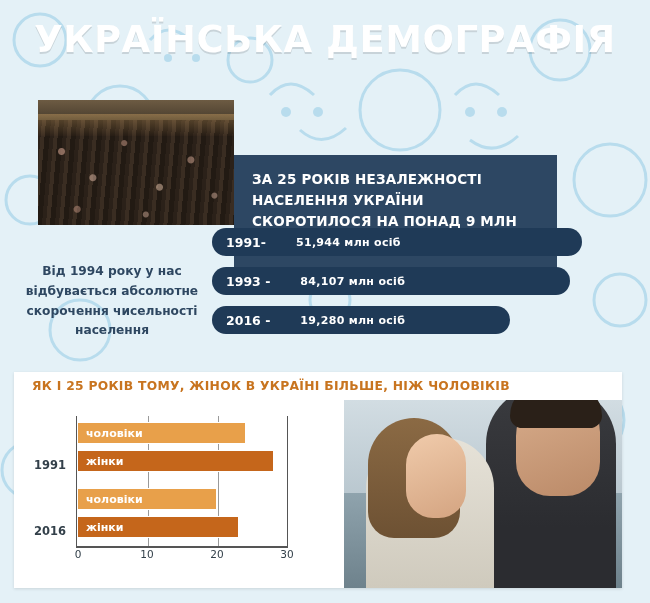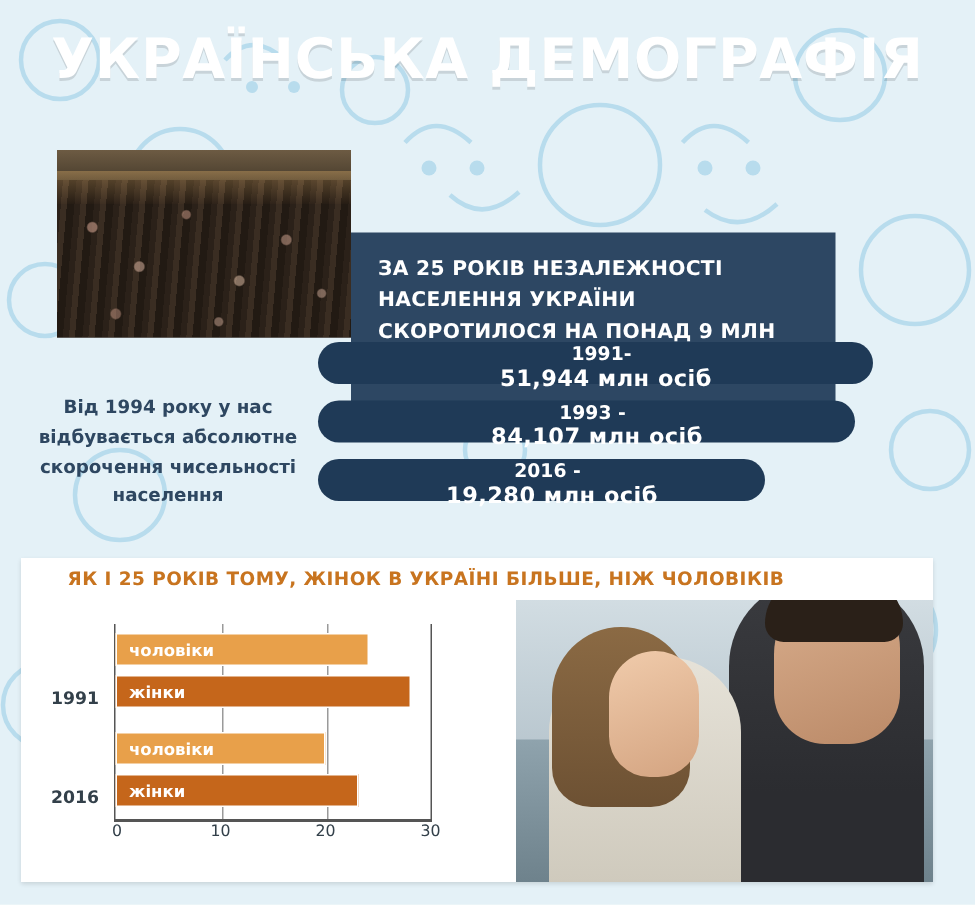--- a/index.html
+++ b/index.html
@@ -121,33 +121,33 @@
     height: 28px;
     margin-bottom: 11px;
     background: #1f3a57;
     border-radius: 14px;
     display: flex;
     align-items: center;
     padding-left: 14px;
     box-sizing: border-box;
     color: #ffffff;
     white-space: nowrap;
-    flex-direction: column;
   }
   .popbar .yr {
     font-family: "DejaVu Sans", sans-serif;
     font-size: 12.5px;
     font-weight: bold;
     margin-right: 6px;
   }
   .popbar .val {
     font-family: "DejaVu Sans", sans-serif;
-    font-size: 15px;
+    font-size: 11px;
     font-weight: bold;
     letter-spacing: 0.3px;
+    margin-left: 24px;
   }
   .popbar.b1 { width: 370px; }
   .popbar.b2 { width: 358px; align-items: center; }
   .popbar.b3 { width: 298px; }
 
   
   .left-note {
     position: absolute;
     left: 14px;
     top: 262px;
@@ -171,21 +171,21 @@
     box-shadow: 0 1px 3px rgba(0,0,0,0.12);
     overflow: hidden;
   }
   .bottom-title {
     position: absolute;
     left: 0; top: 0;
     width: 608px;
     height: 28px;
     display: flex;
     align-items: center;
-    padding-left: 31px;
+    padding-left: 18px;
     box-sizing: border-box;
     font-family: "DejaVu Sans", sans-serif;
     font-weight: bold;
     font-size: 12.3px;
     letter-spacing: 0.3px;
     color: #c8741f;
     background: #ffffff;
     z-index: 3;
   }
   .chart-area {

